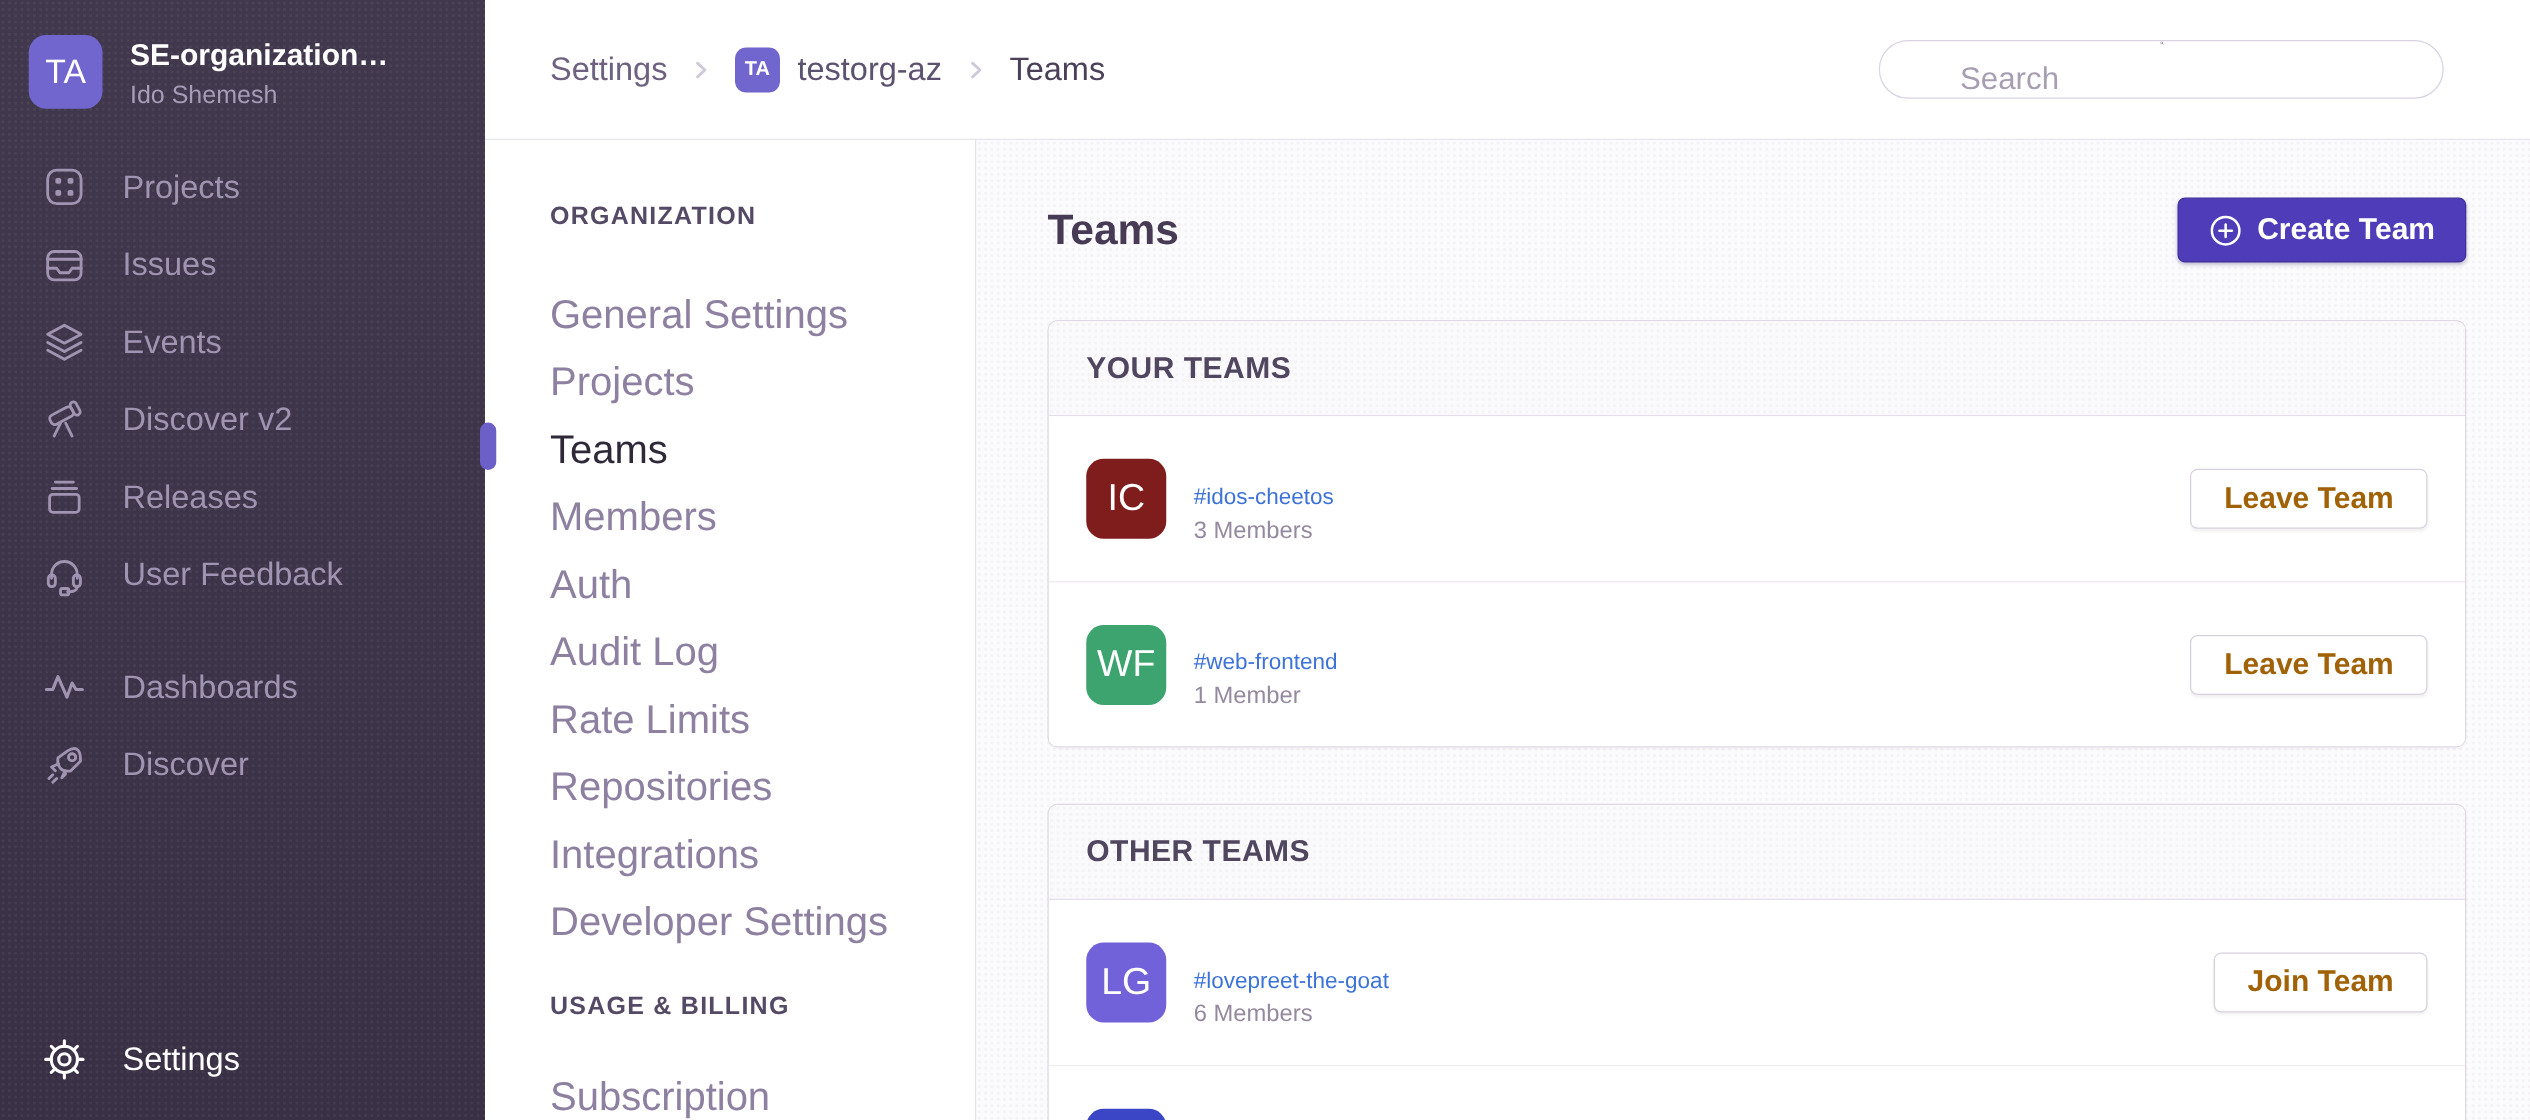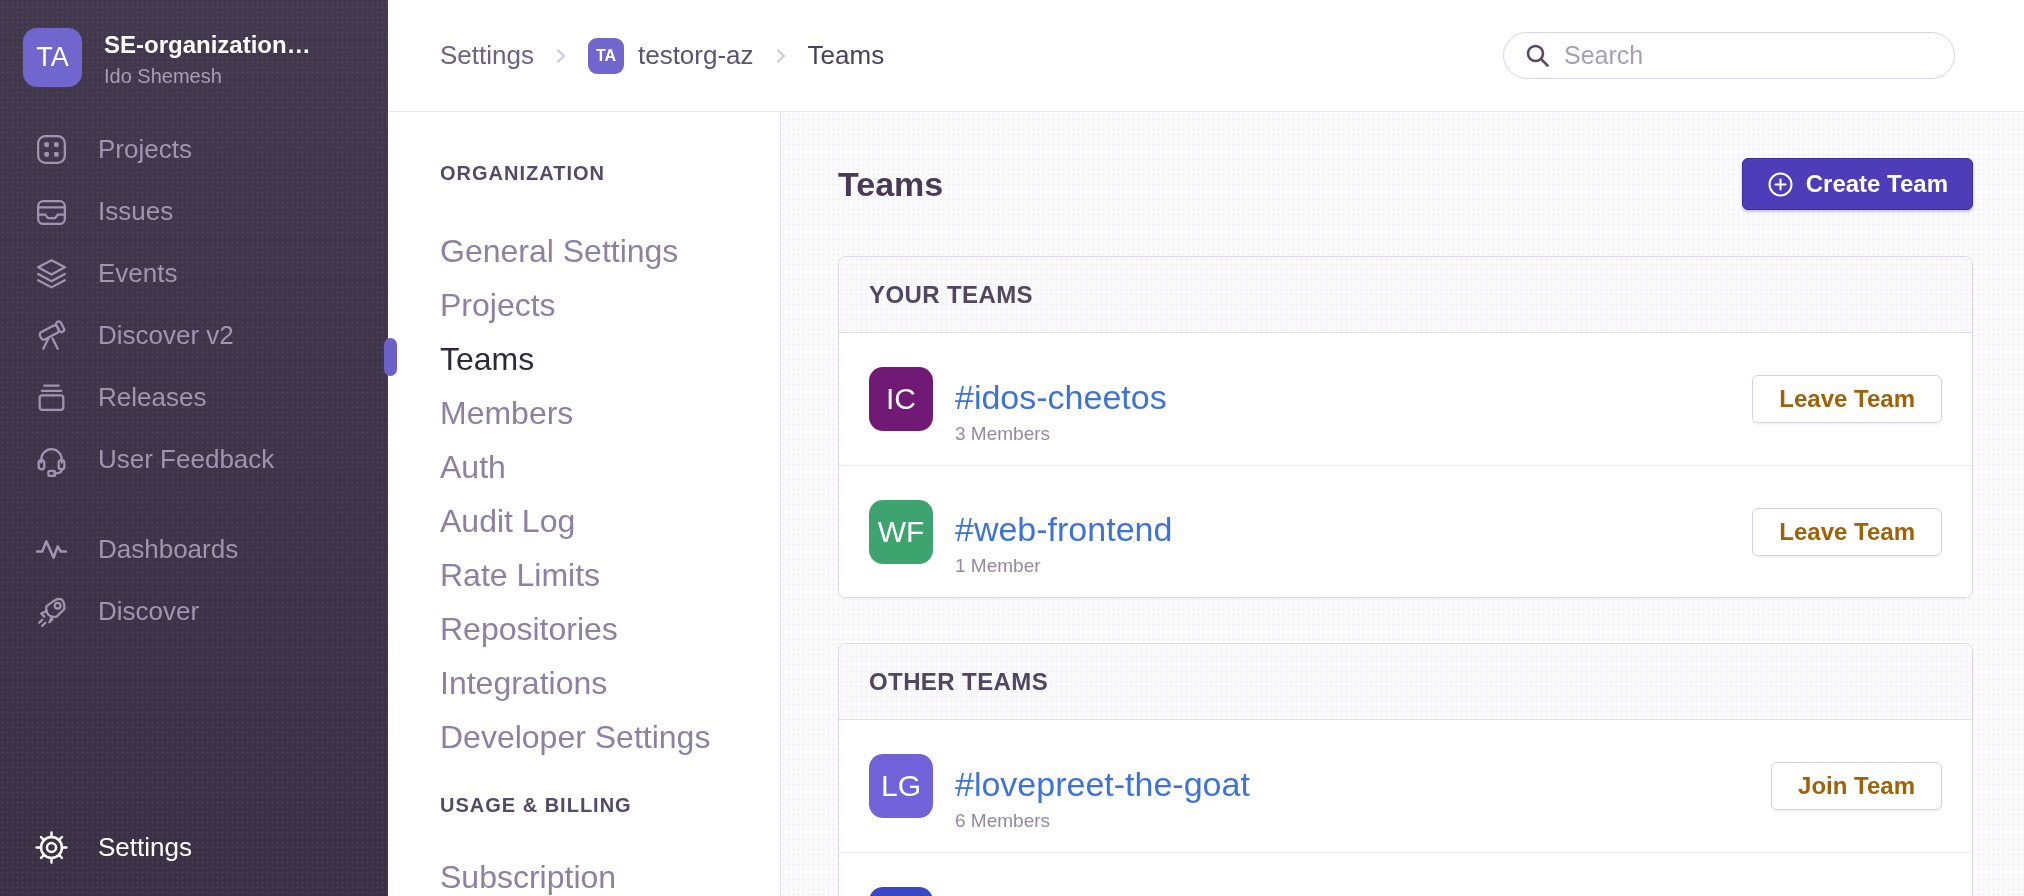--- a/index.html
+++ b/index.html
@@ -31,21 +31,21 @@
   .right { flex:1; display:flex; flex-direction:column; min-width:0; }
   .topbar { height:112px; flex:0 0 112px; background:#fff; border-bottom:1px solid #e8e4ec;
     display:flex; align-items:center; justify-content:space-between; padding:0 69px 0 52px; }
   .breadcrumb { display:flex; align-items:center; gap:16px; font-size:26px; }
   .crumb { color:#6e6280; cursor:pointer; }
   .crumb-org { display:flex; align-items:center; gap:14px; color:#5d5370; cursor:pointer; }
   .crumb-chip { width:36px; height:36px; border-radius:9px; color:#fff; font-size:16px; font-weight:bold;
     display:flex; align-items:center; justify-content:center; }
   .crumb-current { color:#4a4059; }
   .searchbox { width:452px; height:47px; border:1.5px solid #d9d2e3; border-radius:24px;
-    display:flex; align-items:center; gap:13px; padding:0 20px; background:#fff; }
+    display:flex; align-items:center; gap:13px; padding:0 20px; background:#fff;flex-direction:column; }
   .searchbox input { border:none; outline:none; flex:1; font-size:25px; color:#54495f;
     font-family:"Liberation Sans", sans-serif; background:transparent; }
   .searchbox input::placeholder { color:#a79eb3; }
 
   .body-row { flex:1; display:flex; min-height:0; }
 
   
   .settings-nav { width:393px; flex:0 0 393px; border-right:1px solid #e5e1e9; background:#fff;
     padding:50px 18px 0 52px; position:relative; }
   .sec-label { font-size:20px; font-weight:bold; color:#554a66; letter-spacing:1px; height:24px; }
@@ -74,21 +74,21 @@
     background-color:#faf9fb;
     background-image: radial-gradient(rgba(60,50,80,.035) 1px, transparent 1.3px);
     background-size:5px 5px;
     border-bottom:1px solid #e3dee8; font-size:24px; font-weight:bold; color:#50465f;
     letter-spacing:.4px; }
   .team-row { height:132px; display:flex; align-items:center; padding:0 30px; gap:18px; background:#fff; }
   .team-row + .team-row { border-top:1px solid #edeaf1; }
   .avatar { width:64px; height:64px; border-radius:14px; color:#fff; font-size:30px;
     display:flex; align-items:center; justify-content:center; flex:0 0 64px; }
   .team-info { flex:1; min-width:0; padding-left:4px; }
-  .team-link { font-size:34px; color:#3d73d8; cursor:pointer; display:inline-block;margin-top:24px; }
+  .team-link { font-size:18px; color:#3d73d8; cursor:pointer; display:inline-block;margin-top:24px; }
   .team-members { font-size:19px; color:#95899f; margin-top:6px; }
   .row-btn { height:48px; padding:0 26px; background:#fff; border:1px solid #d6d0dd; border-radius:6px;
     font-size:24px; font-weight:bold; color:#a16207; cursor:pointer;
     box-shadow:0 2px 2px rgba(0,0,0,.05); font-family:"Liberation Sans",sans-serif; }
   svg { display:block; }
 </style>
 </head>
 <body>
 
 <div class="app">
@@ -257,21 +257,21 @@
               <line x1="13.5" y1="8.5" x2="13.5" y2="18.5"></line>
               <line x1="8.5" y1="13.5" x2="18.5" y2="13.5"></line>
             </svg>
             <span>Create Team</span>
           </button>
         </div>
 
         <section class="panel">
           <div class="panel-header">YOUR TEAMS</div>
           <div class="team-row">
-            <div class="avatar" style="background:#701a75">IC</div>
+            <div class="avatar" style="background:#7f1d1d">IC</div>
             <div class="team-info">
               <span class="team-link">#idos-cheetos</span>
               <div class="team-members">3 Members</div>
             </div>
             <button class="row-btn">Leave Team</button>
           </div>
           <div class="team-row">
             <div class="avatar" style="background:#3ea46f">WF</div>
             <div class="team-info">
               <span class="team-link">#web-frontend</span>

